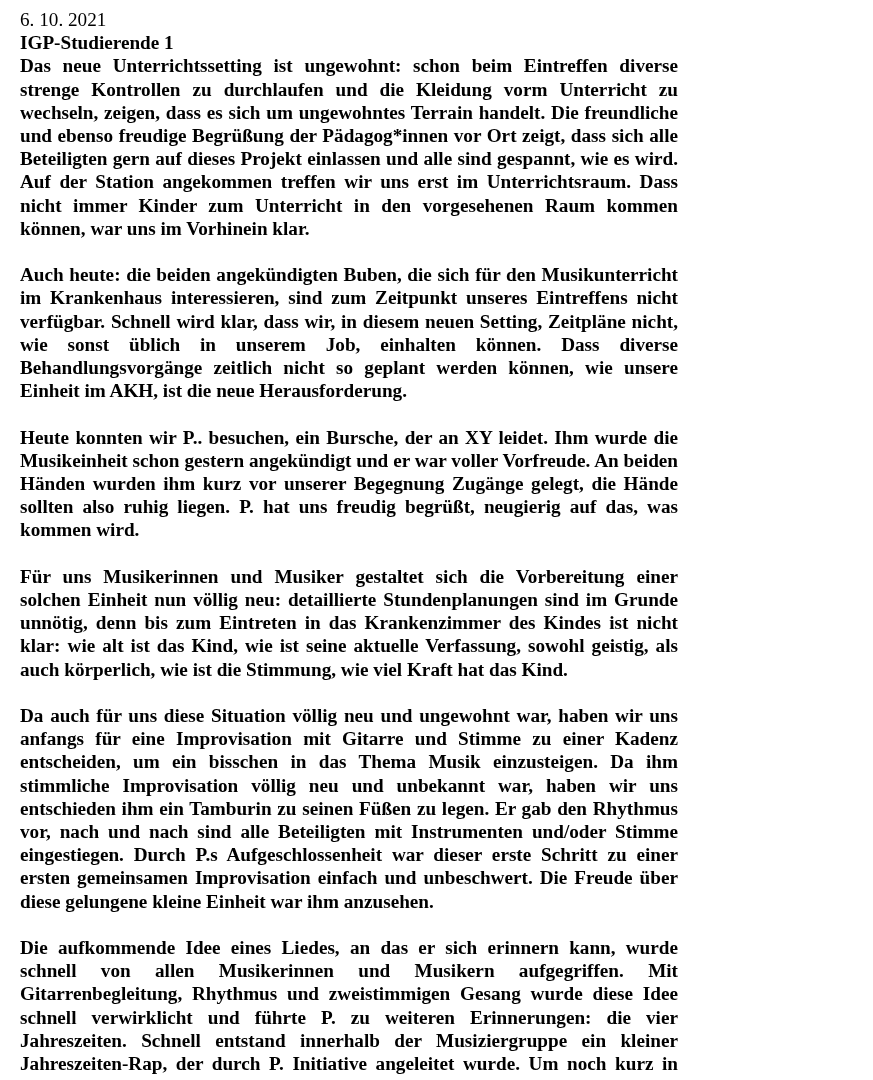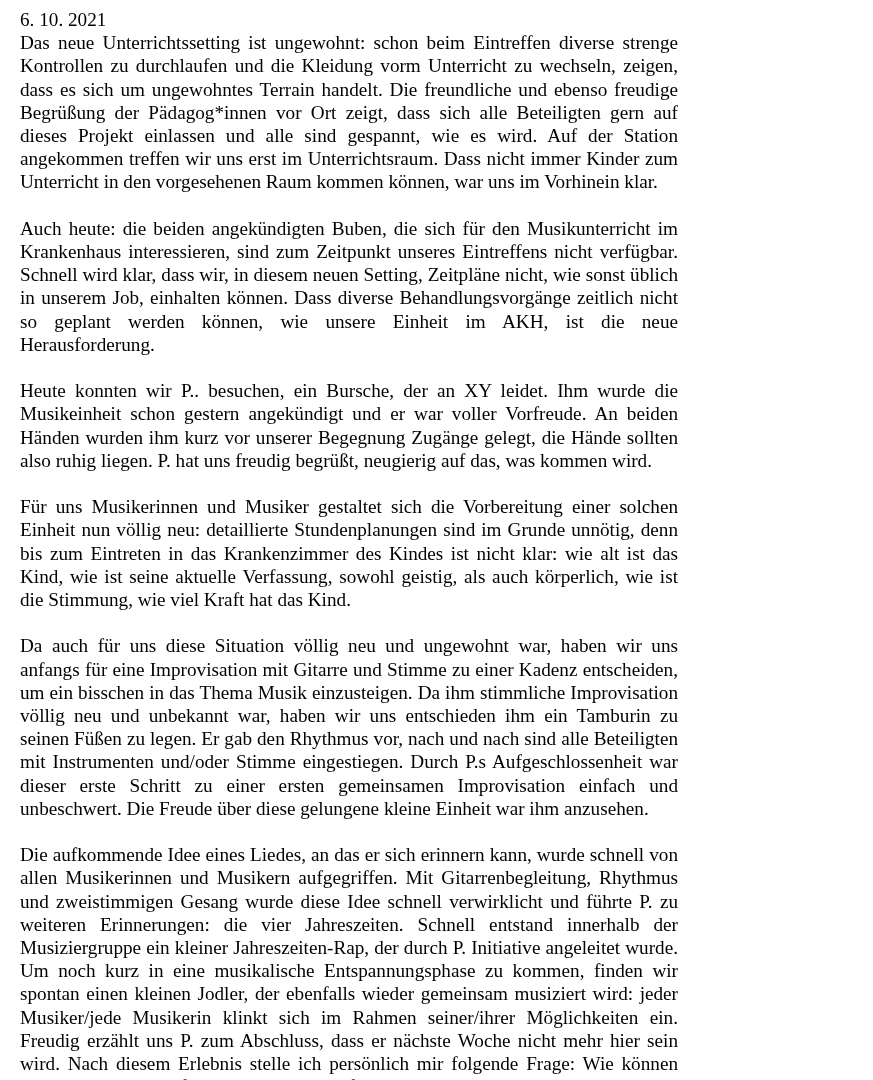--- a/index.html
+++ b/index.html
@@ -17,28 +17,30 @@
       width: 698px;
       font-size: 19.2px;
       line-height: 23.2px;
     }
     .date { margin: 0; }
     .heading { margin: 0; font-weight: bold; }
     .para {
       margin: 0 0 23.2px 0;
       text-align: justify;
       text-justify: inter-word;
+      font-weight: bold;
     }
     .para:last-child { margin-bottom: 11px; }
   </style>
 </head>
 <body>
 
 <div class="page">
   <p class="date">6. 10. 2021</p>
+  <p class="heading">IGP-Studierende 1</p>
   <div class="body">
     <p class="para">Das neue Unterrichtssetting ist ungewohnt: schon beim Eintreffen diverse strenge Kontrollen zu durchlaufen und die Kleidung vorm Unterricht zu wechseln, zeigen, dass es sich um ungewohntes Terrain handelt. Die freundliche und ebenso freudige Begrüßung der Pädagog*innen vor Ort zeigt, dass sich alle Beteiligten gern auf dieses Projekt einlassen und alle sind gespannt, wie es wird. Auf der Station angekommen treffen wir uns erst im Unterrichtsraum. Dass nicht immer Kinder zum Unterricht in den vorgesehenen Raum kommen können, war uns im Vorhinein klar.</p>
     <p class="para">Auch heute: die beiden angekündigten Buben, die sich für den Musikunterricht im Krankenhaus interessieren, sind zum Zeitpunkt unseres Eintreffens nicht verfügbar. Schnell wird klar, dass wir, in diesem neuen Setting, Zeitpläne nicht, wie sonst üblich in unserem Job, einhalten können. Dass diverse Behandlungsvorgänge zeitlich nicht so geplant werden können, wie unsere Einheit im AKH, ist die neue Herausforderung.</p>
     <p class="para">Heute konnten wir P.. besuchen, ein Bursche, der an XY leidet. Ihm wurde die Musikeinheit schon gestern angekündigt und er war voller Vorfreude. An beiden Händen wurden ihm kurz vor unserer Begegnung Zugänge gelegt, die Hände sollten also ruhig liegen. P. hat uns freudig begrüßt, neugierig auf das, was kommen wird.</p>
     <p class="para">Für uns Musikerinnen und Musiker gestaltet sich die Vorbereitung einer solchen Einheit nun völlig neu: detaillierte Stundenplanungen sind im Grunde unnötig, denn bis zum Eintreten in das Krankenzimmer des Kindes ist nicht klar: wie alt ist das Kind, wie ist seine aktuelle Verfassung, sowohl geistig, als auch körperlich, wie ist die Stimmung, wie viel Kraft hat das Kind.</p>
     <p class="para">Da auch für uns diese Situation völlig neu und ungewohnt war, haben wir uns anfangs für eine Improvisation mit Gitarre und Stimme zu einer Kadenz entscheiden, um ein bisschen in das Thema Musik einzusteigen. Da ihm stimmliche Improvisation völlig neu und unbekannt war, haben wir uns entschieden ihm ein Tamburin zu seinen Füßen zu legen. Er gab den Rhythmus vor, nach und nach sind alle Beteiligten mit Instrumenten und/oder Stimme eingestiegen. Durch P.s Aufgeschlossenheit war dieser erste Schritt zu einer ersten gemeinsamen Improvisation einfach und unbeschwert. Die Freude über diese gelungene kleine Einheit war ihm anzusehen.</p>
     <p class="para">Die aufkommende Idee eines Liedes, an das er sich erinnern kann, wurde schnell von allen Musikerinnen und Musikern aufgegriffen. Mit Gitarrenbegleitung, Rhythmus und zweistimmigen Gesang wurde diese Idee schnell verwirklicht und führte P. zu weiteren Erinnerungen: die vier Jahreszeiten. Schnell entstand innerhalb der Musiziergruppe ein kleiner Jahreszeiten-Rap, der durch P. Initiative angeleitet wurde. Um noch kurz in eine musikalische Entspannungsphase zu kommen, finden wir spontan einen kleinen Jodler, der ebenfalls wieder gemeinsam musiziert wird: jeder Musiker/jede Musikerin klinkt sich im Rahmen seiner/ihrer Möglichkeiten ein. Freudig erzählt uns P. zum Abschluss, dass er nächste Woche nicht mehr hier sein wird. Nach diesem Erlebnis stelle ich persönlich mir folgende Frage: Wie können weitere Einheiten auf der Kinderstation erfolgreich gelingen, wenn die Umstände so spontan geändert werden können. Für alle Anwesenden heute gab es andere wichtige und gewichtige Fragen. Für die Stationsärzte ist der medizinische Hintergrund der Wichtigste. Für mich ist wichtig: Wie fühlt es sich heute an; welche Interessen hat das Kind. Ich bin voller Vorfreude auf nächste Woche.</p>
   </div>
 </div>
 

